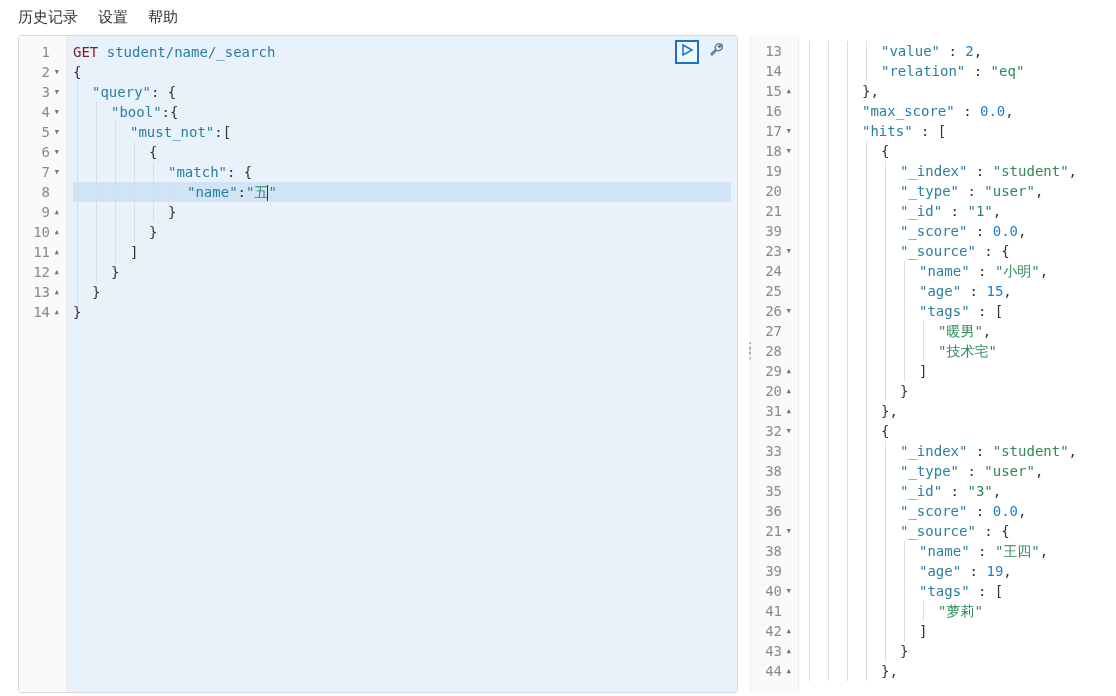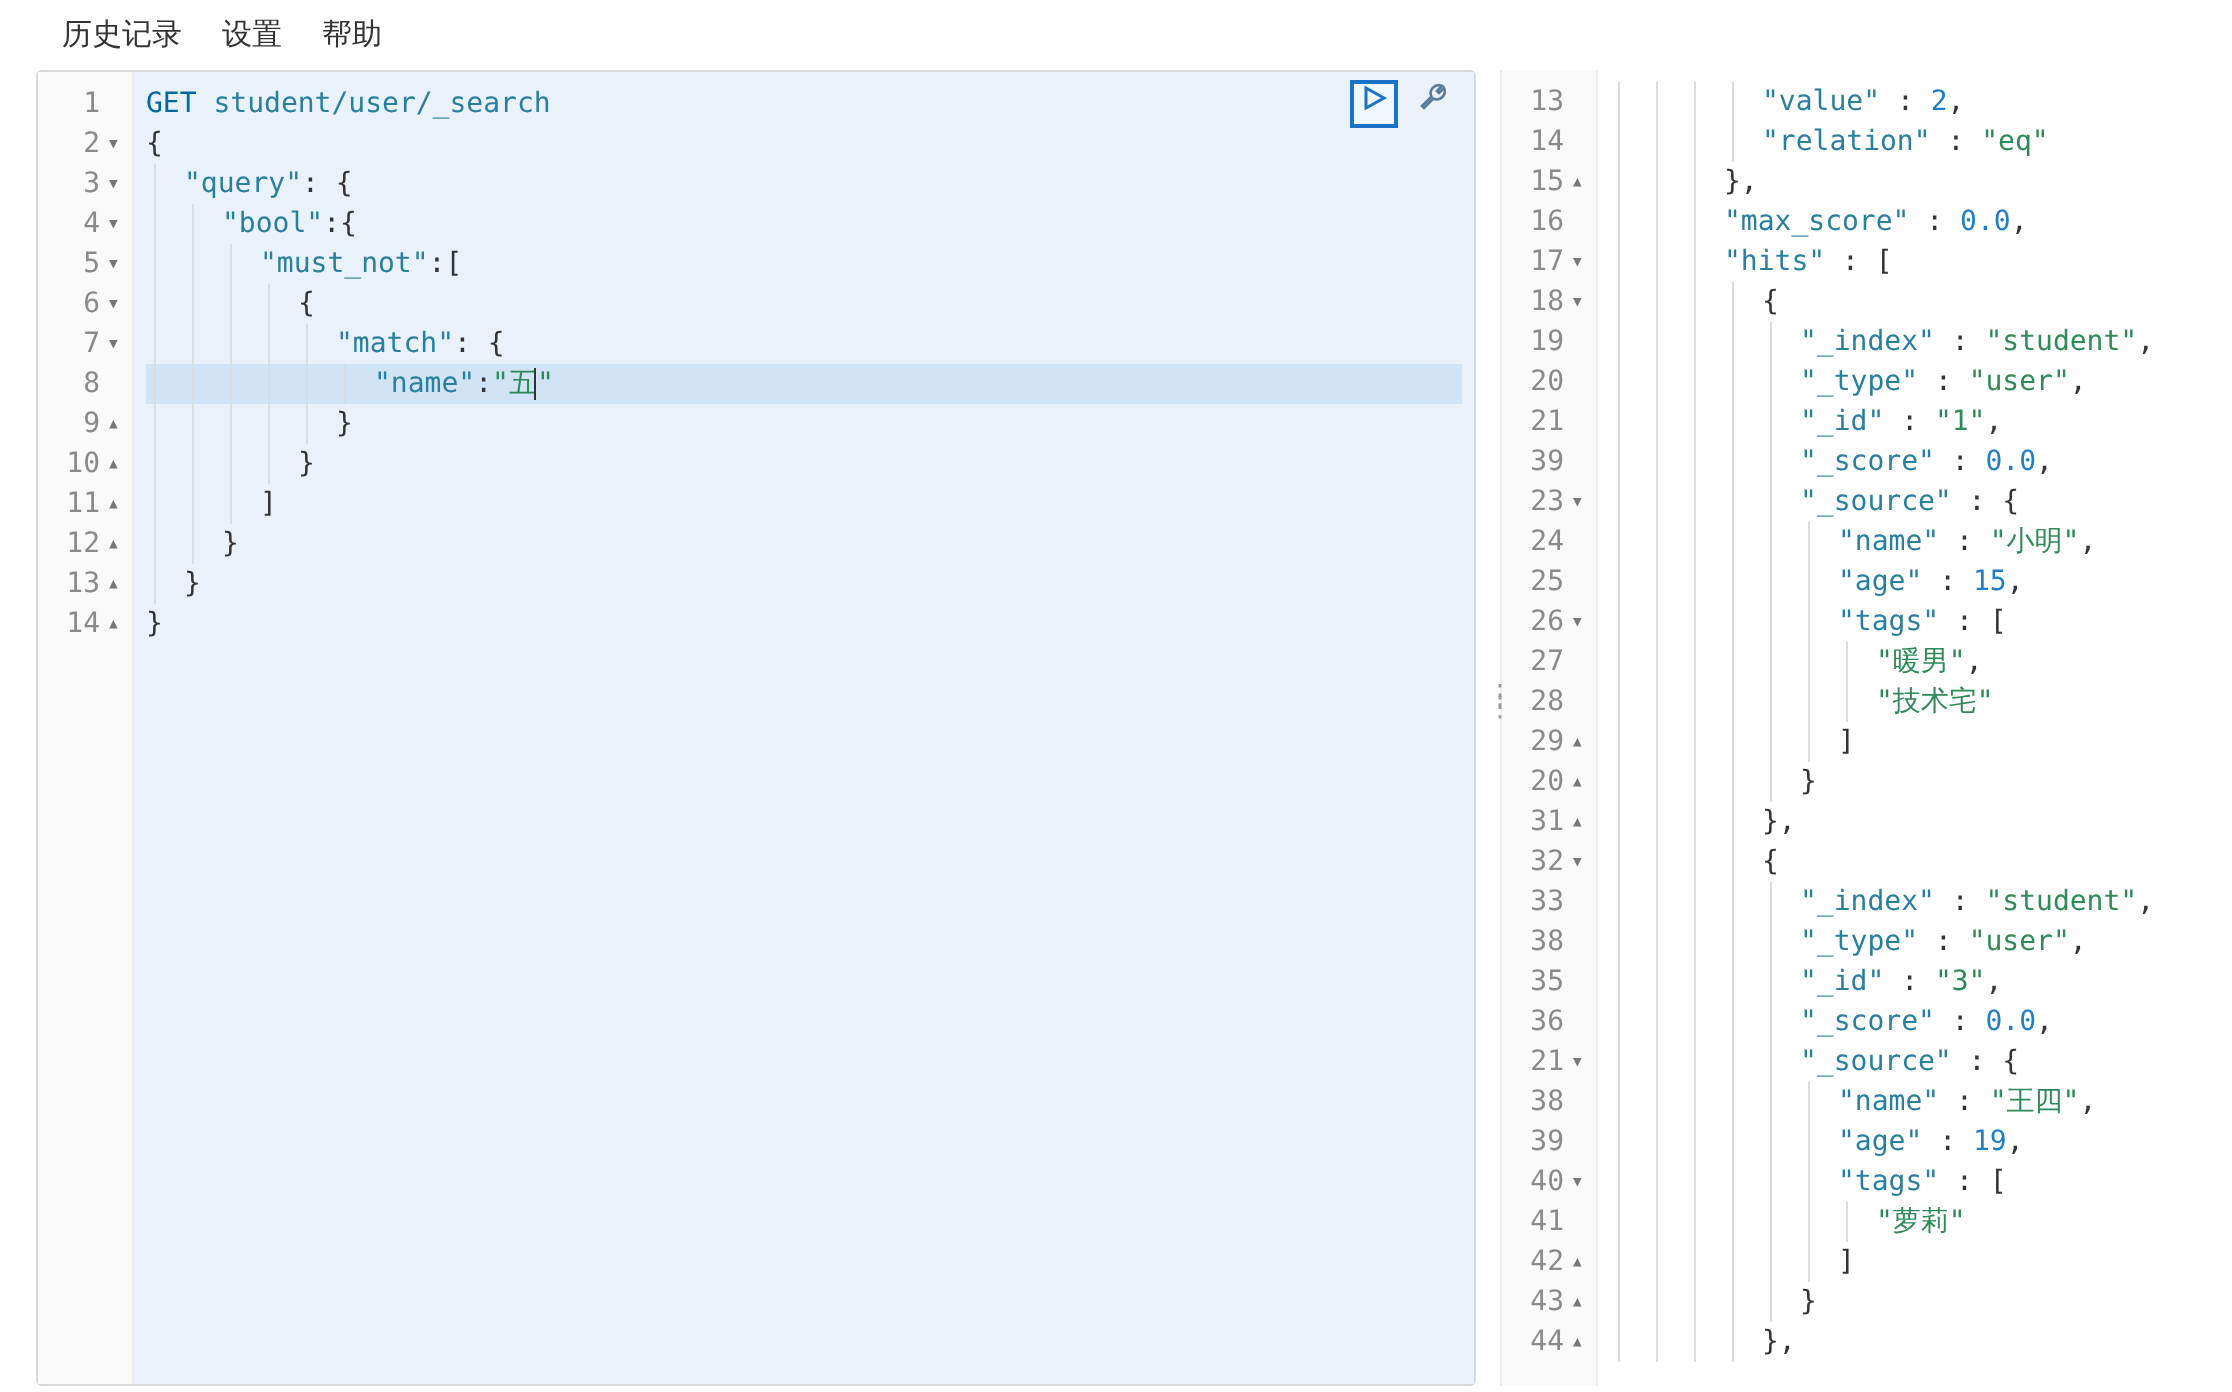--- a/index.html
+++ b/index.html
@@ -7,21 +7,21 @@
       font-family: "Microsoft YaHei", "PingFang SC", sans-serif;
       font-size: 14px;
       background: #fff;
       width: 1116px;
       height: 696px;
       overflow: hidden;
     }
     .menu-bar {
       display: flex;
       gap: 20px;
-      padding: 8px 31px;
+      padding: 8px 18px;
       font-size: 15px;
       color: #333;
     }
     .menu-item { cursor: pointer; }
     .panes {
       display: flex;
       height: calc(696px - 38px);
       position: relative;
     }
     .pane-left {
@@ -78,21 +78,21 @@
     .code-area.left-code { background: #e9f2fa; }
     .code-area.right-code { background: #fff; }
     .code-line {
       height: 20px;
       white-space: pre;
       position: relative;
     }
     .hl-line {
       background: #d0e4f5;
     }
-    .tok-method { color: #0369a1; font-weight: 500; }
+    .tok-method { color: #7f1d1d; font-weight: 500; }
     .tok-url { color: #2a7f9e; }
     .tok-prop { color: #2a7f9e; }
     .tok-str { color: #2e8b57; }
     .tok-num { color: #1e7fc9; }
     .tok-punct { color: #333; }
     .indent-guide {
       border-left: 1px solid #d8dde2;
       display: inline-block;
       height: 20px;
       vertical-align: top;
@@ -219,21 +219,21 @@
           </span>
         </div>
         <div class="icon-btn">
           <span>
             <svg width="16" height="16" viewBox="0 0 16 16">
                 <path d="M13 3a4 4 0 0 1-5.3 5.3L3 13l-1-1 4.7-4.7A4 4 0 0 1 12 2l-2.5 2.5 1 1L13 3z" fill="none" stroke="#5a7a99" stroke-width="1.3"></path>
               </svg>
           </span>
         </div>
       </div>
-    <div class="code-line"><span class="tok-method">GET</span> <span class="tok-url">student/user/_search</span></div>
+    <div class="code-line"><span class="tok-method">GET</span> <span class="tok-url">student/name/_search</span></div>
         <div class="code-line"><span class="tok-punct">{</span></div>
         <div class="code-line"><span class="indent-guide"></span><span class="tok-prop">"query"</span><span class="tok-punct">: {</span></div>
         <div class="code-line"><span class="indent-guide"></span><span class="indent-guide"></span><span class="tok-prop">"bool"</span><span class="tok-punct">:{</span></div>
         <div class="code-line"><span class="indent-guide"></span><span class="indent-guide"></span><span class="indent-guide"></span><span class="tok-prop">"must_not"</span><span class="tok-punct">:[</span></div>
         <div class="code-line"><span class="indent-guide"></span><span class="indent-guide"></span><span class="indent-guide"></span><span class="indent-guide"></span><span class="tok-punct">{</span></div>
         <div class="code-line"><span class="indent-guide"></span><span class="indent-guide"></span><span class="indent-guide"></span><span class="indent-guide"></span><span class="indent-guide"></span><span class="tok-prop">"match"</span><span class="tok-punct">: {</span></div>
         <div class="code-line hl-line"><span class="indent-guide"></span><span class="indent-guide"></span><span class="indent-guide"></span><span class="indent-guide"></span><span class="indent-guide"></span><span class="indent-guide"></span><span class="tok-prop">"name"</span><span class="tok-punct">:</span><span class="tok-str">"五</span><span class="cursor-bar"></span><span class="tok-str">"</span></div>
         <div class="code-line"><span class="indent-guide"></span><span class="indent-guide"></span><span class="indent-guide"></span><span class="indent-guide"></span><span class="indent-guide"></span><span class="tok-punct">}</span></div>
         <div class="code-line"><span class="indent-guide"></span><span class="indent-guide"></span><span class="indent-guide"></span><span class="indent-guide"></span><span class="tok-punct">}</span></div>
         <div class="code-line"><span class="indent-guide"></span><span class="indent-guide"></span><span class="indent-guide"></span><span class="tok-punct">]</span></div>

